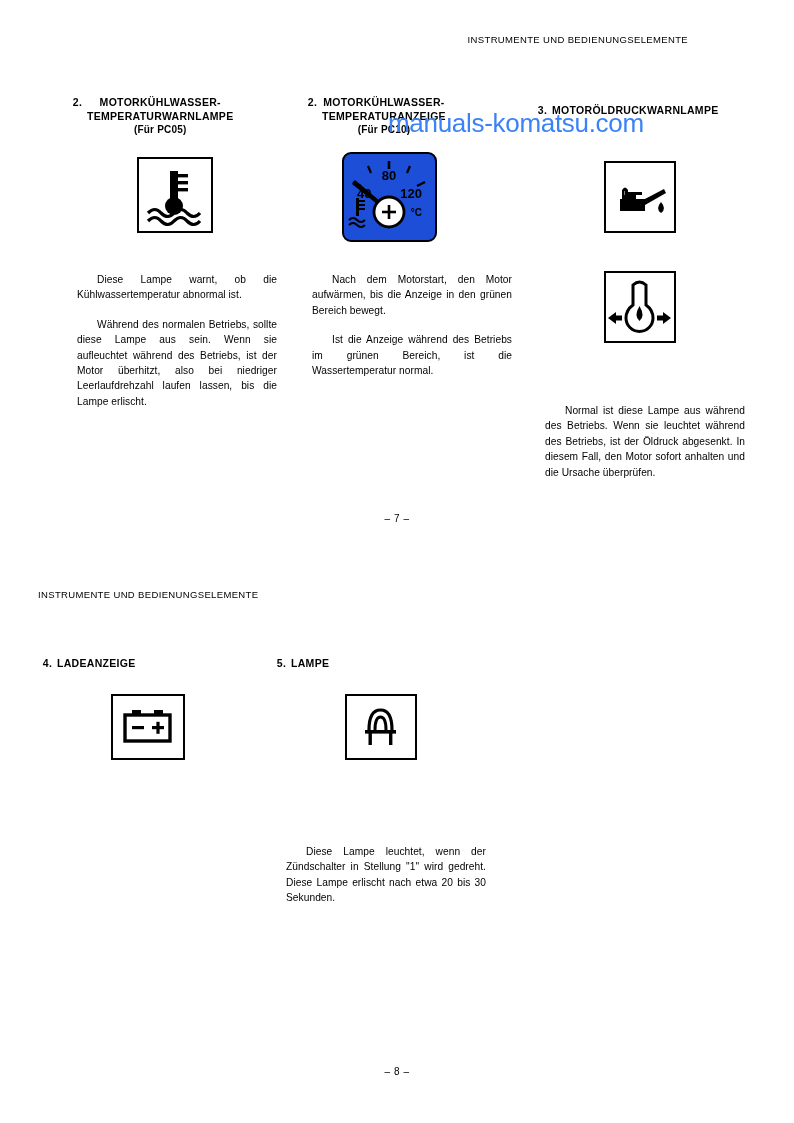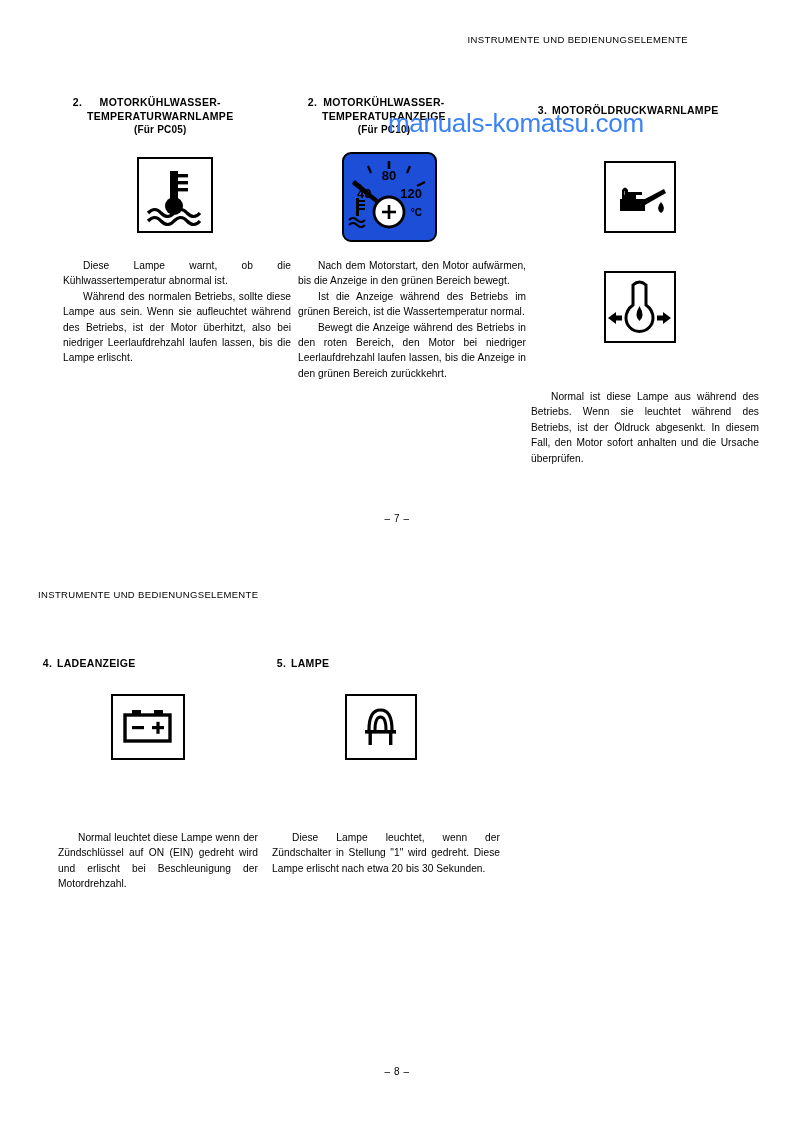--- a/index.html
+++ b/index.html
@@ -60,21 +60,21 @@
 
   
   .body-col {
     position: absolute;
     font-size: 10.2px;
     line-height: 15.4px;
     text-align: justify;
     letter-spacing: 0.05px;
   }
   .body-col p {
-    margin: 0;
+    margin: 14px;
     text-indent: 20px;
   }
 
   
   .iconbox {
     position: absolute;
     border: 2.5px solid #000;
     background: #fff;
     box-sizing: border-box;
   }
@@ -181,21 +181,20 @@
       <text x="45" y="26" text-anchor="middle" font-family="Liberation Sans, sans-serif" font-size="13" font-weight="bold" fill="#000">80</text>
       <text x="13" y="44" text-anchor="start" font-family="Liberation Sans, sans-serif" font-size="13" font-weight="bold" fill="#000">40</text>
       <text x="78" y="44" text-anchor="end" font-family="Liberation Sans, sans-serif" font-size="13" font-weight="bold" fill="#000">120</text>
       <text x="78" y="62" text-anchor="end" font-family="Liberation Sans, sans-serif" font-size="10" font-weight="bold" fill="#000">°C</text>
     </svg>
   </div>
 
   <div class="body-col" style="left:298px; top:258px; width:228px;">
     <p>Nach dem Motorstart, den Motor aufwärmen, bis die Anzeige in den grünen Bereich bewegt.</p>
     <p>Ist die Anzeige während des Betriebs im grünen Bereich, ist die Wassertemperatur normal.</p>
-    <p>Bewegt die Anzeige während des Betriebs in den roten Bereich, den Motor bei niedriger Leerlaufdrehzahl laufen lassen, bis die Anzeige in den grünen Bereich zurückkehrt.</p>
   </div>
 
   <div class="sec-head" style="left:533px; top:104px;">
     <span class="sec-num">3.</span><span class="sec-lines">
       <span>MOTORÖLDRUCKWARNLAMPE</span>
     </span>
   </div>
 
   <div class="iconbox" style="left:604px; top:161px; width:72px; height:72px;">
     <svg width="67" height="67" viewBox="0 0 67 67">
@@ -249,23 +248,20 @@
 
       <rect x="12" y="19" width="45" height="26" stroke="#000" stroke-width="3.4" fill="#fff"></rect>
 
       <rect x="39" y="30" width="12" height="3.2" fill="#000"></rect>
       <rect x="43.4" y="25.8" width="3.2" height="12" fill="#000"></rect>
 
       <rect x="19" y="30" width="12" height="3.2" fill="#000"></rect>
     </svg>
   </div>
 
-  <div class="body-col" style="left:58px; top:830px; width:200px;">
-    <p>Normal leuchtet diese Lampe wenn der Zündschlüssel auf ON (EIN) gedreht wird und erlischt bei Beschleunigung der Motordrehzahl.</p>
-  </div>
 
   <div class="sec-head" style="left:272px; top:657px;">
     <span class="sec-num">5.</span><span class="sec-lines">
       <span>LAMPE</span>
     </span>
   </div>
 
   <div class="iconbox" style="left:345px; top:694px; width:72px; height:66px;">
     <svg width="67" height="61" viewBox="0 0 67 61">
 

